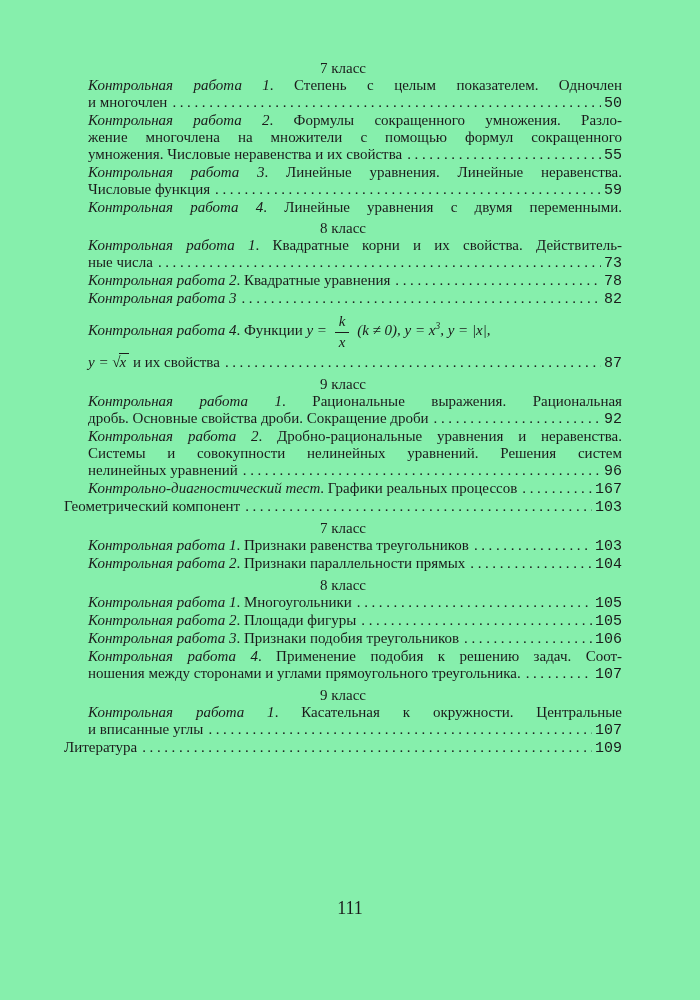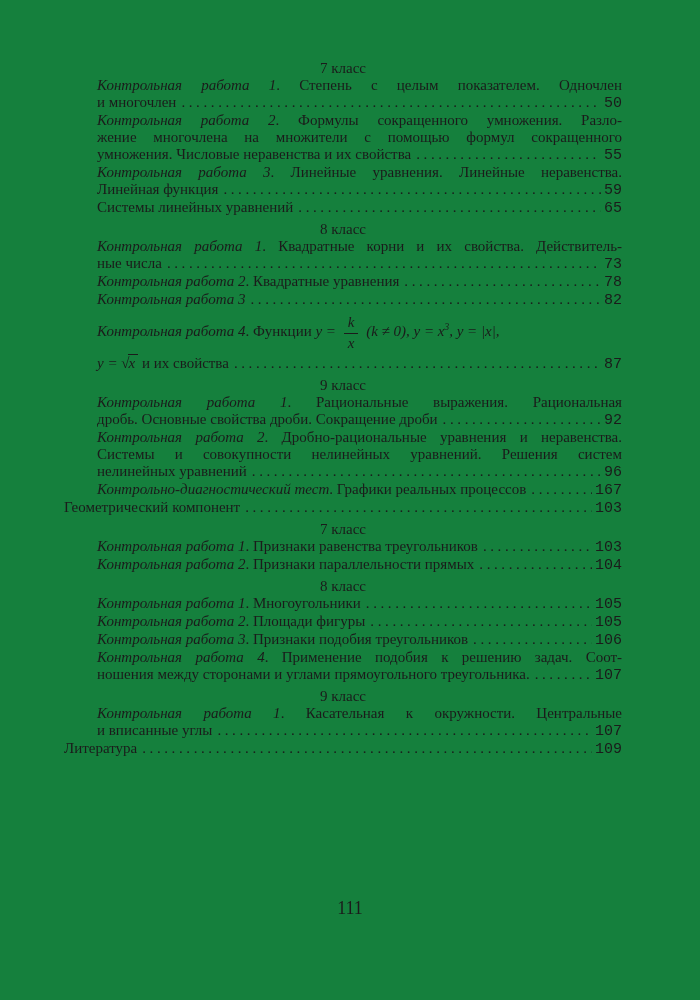--- a/index.html
+++ b/index.html
@@ -3,24 +3,24 @@
 <meta charset="utf-8">
 <style>
   * { box-sizing: border-box; }
   html, body { margin: 0; padding: 0; }
   body {
     width: 700px; height: 1000px;
     background: #ffffff;
     font-family: "Liberation Serif", "DejaVu Serif", serif;
     color: #1b1b1b;
   }
-  .page { position: relative; width: 700px; height: 1000px; overflow: hidden; background: #15803d; }
+  .page { position: relative; width: 700px; height: 1000px; overflow: hidden; background: #86efac; }
   .content { position: absolute; left: 64px; top: 56px; width: 558px; font-size: 15px; line-height: 17px; }
   .grade-heading { text-align: center; margin: 4px 0 0 0; }
-  .entry { margin-left: 33px; }
+  .entry { margin-left: 24px; }
   .fill { text-align: justify; text-align-last: justify; }
   .tline { display: flex; align-items: baseline; text-align: right; }
   .tline .txt { flex: 0 1 auto; white-space: nowrap; }
   .leader { flex: 1 1 auto; overflow: hidden; white-space: nowrap; margin: 0 3px 0 5px; letter-spacing: 3.6px; min-width: 10px; }
   .leader::after { content: "................................................................................................................"; }
   .pg { flex: 0 0 auto; font-family: Liberation Mono, monospace; }
   i.lead { font-style: italic; }
   .math { font-style: italic; }
   .math-line { padding: 5px 0 3px 0; }
   .frac { display: inline-block; vertical-align: middle; text-align: center; line-height: 1.05; margin: 0 4px; font-style: italic; }
@@ -54,32 +54,28 @@
       <div class="tline">
         <span class="txt">умножения. Числовые неравенства и их свойства</span>
         <span class="leader"></span>
         <span class="pg">55</span>
       </div>
     </div>
 
     <div class="entry">
       <div class="fill"><i class="lead">Контрольная работа 3</i><span>. Линейные уравнения. Линейные неравенства.</span></div>
       <div class="tline">
-        <span class="txt">Линейная функция</span>
+        <span class="txt">Числовые функция</span>
         <span class="leader"></span>
         <span class="pg">59</span>
       </div>
     </div>
 
     <div class="entry">
-      <div class="tline">
-        <span class="txt">Системы линейных уравнений</span>
-        <span class="leader"></span>
-        <span class="pg">65</span>
-      </div>
+      <div class="fill"><i class="lead">Контрольная работа 4</i><span>. Линейные уравнения с двумя переменными.</span></div>
     </div>
 
     <div class="grade-heading">8 класс</div>
 
     <div class="entry">
       <div class="fill"><i class="lead">Контрольная работа 1</i><span>. Квадратные корни и их свойства. Действитель-</span></div>
       <div class="tline">
         <span class="txt">ные числа</span>
         <span class="leader"></span>
         <span class="pg">73</span>

